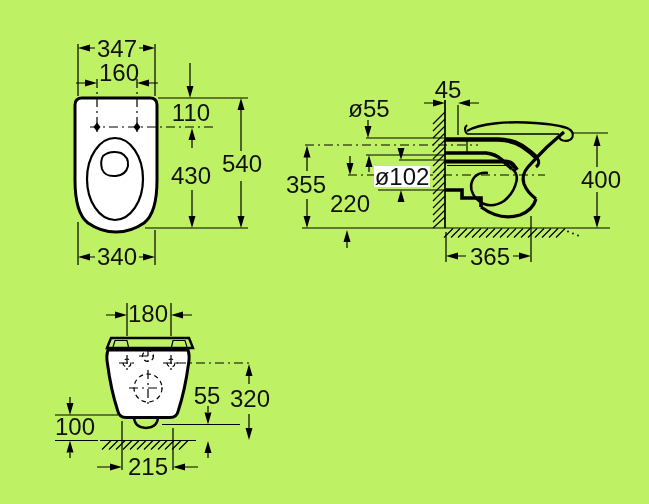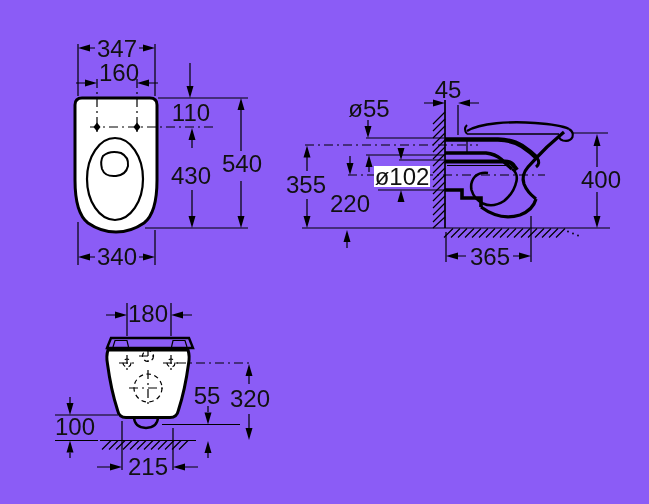--- a/index.html
+++ b/index.html
@@ -1,16 +1,16 @@
 <!DOCTYPE html>
 <html><head>
 <meta charset="utf-8">
 <style>
   html,body{margin:0;padding:0;background:#fff;}
-  .canvas{position:relative;width:649px;height:504px;background:#8b5cf6;overflow:hidden;}
+  .canvas{position:relative;width:649px;height:504px;background:#bef264;overflow:hidden;}
   svg{display:block;}
   .thin{stroke:#000;stroke-width:1.2;fill:none;}
   .med{stroke:#000;stroke-width:1.7;fill:none;}
   .thick{stroke:#000;stroke-width:3;fill:none;}
   .t32{stroke:#000;stroke-width:3.2;fill:none;}
   .t36{stroke:#000;stroke-width:3.6;fill:none;}
   .t42{stroke:#000;stroke-width:4.2;fill:none;}
   .t46{stroke:#000;stroke-width:4.6;fill:none;}
   .dashdot{stroke-dasharray:9 4 2 4;}
   .dashed{stroke-dasharray:4.5 3.5;}

